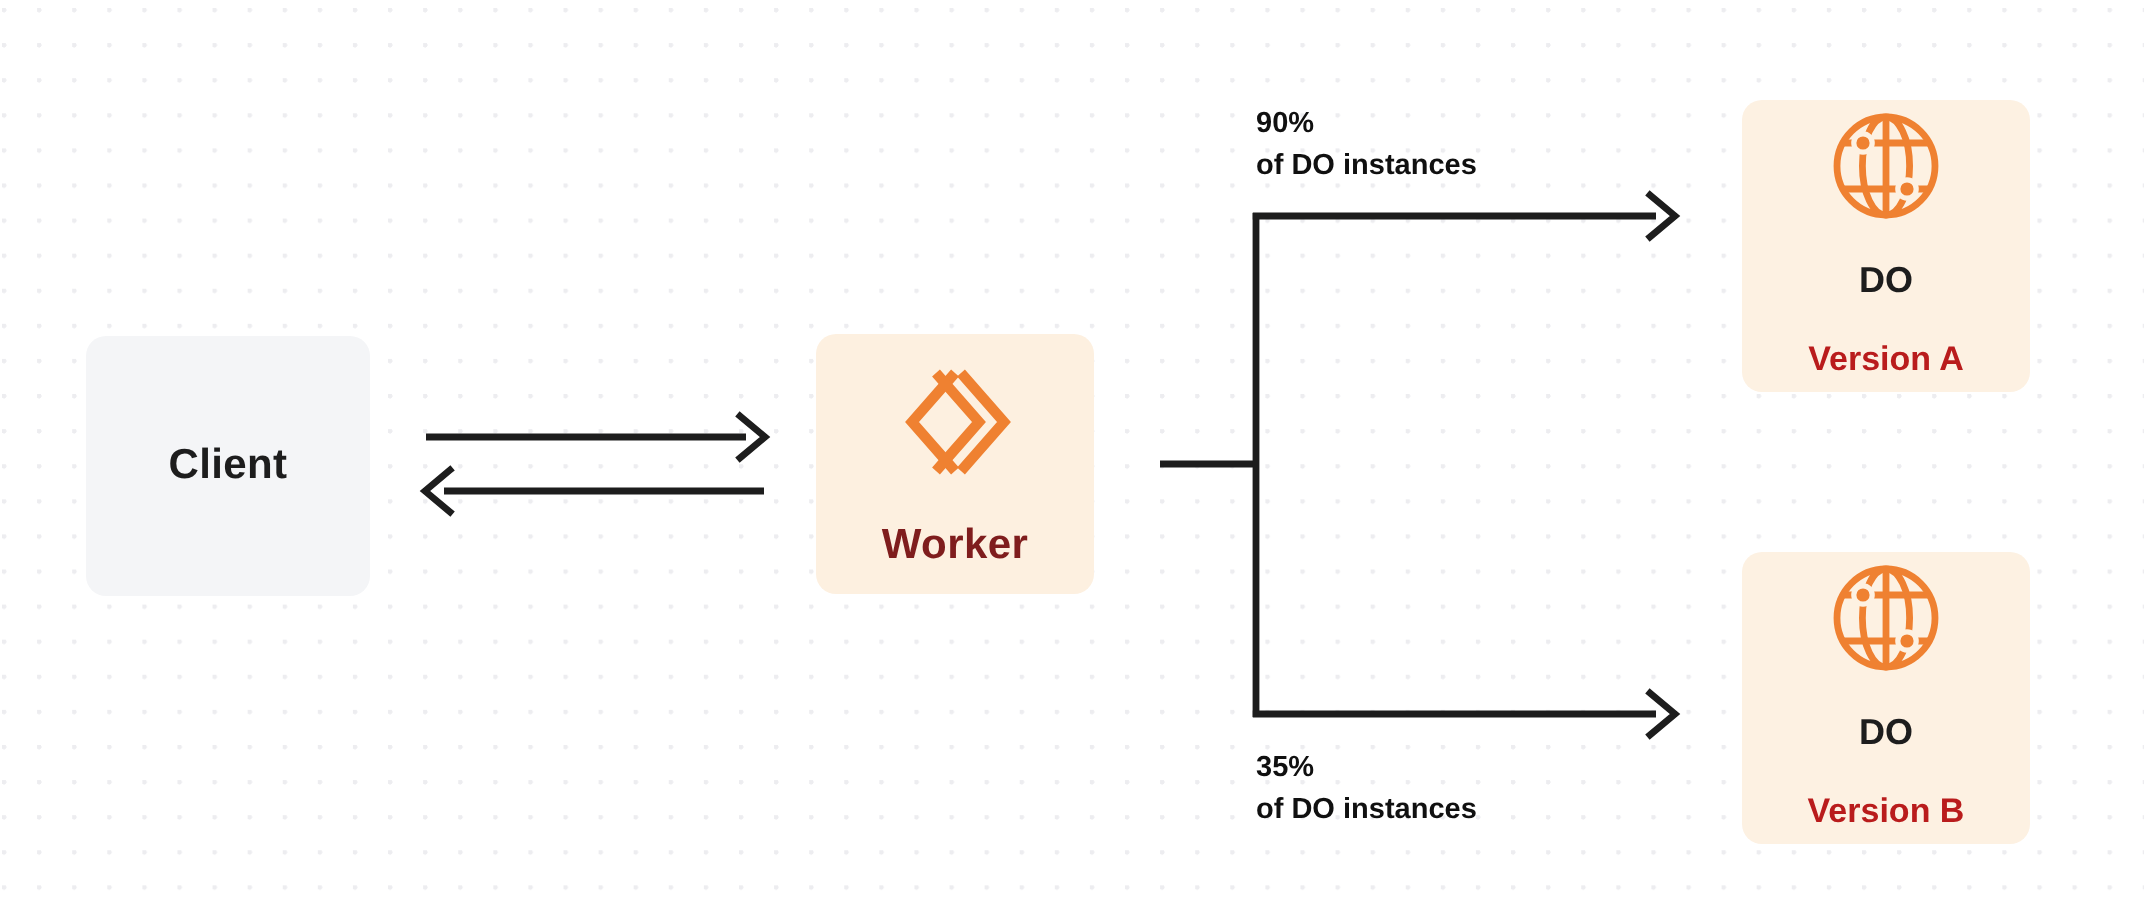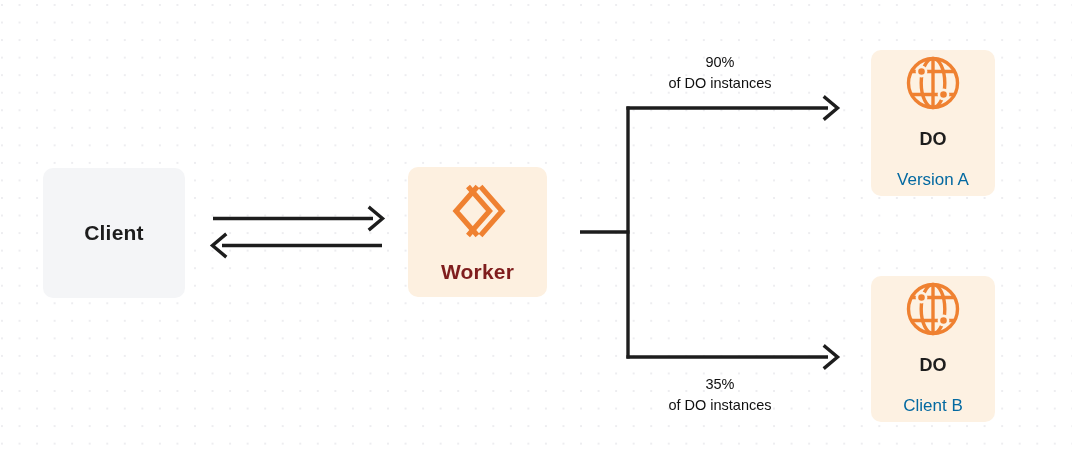--- a/index.html
+++ b/index.html
@@ -60,49 +60,49 @@
   #worker-node .node-title {
     font-size: 21px;
     font-weight: bold;
     color: #7f1d1d;
     letter-spacing: 0.2px;
   }
 
   
   .do-node {
     left: 871px;
-    width: 124px;
+    width: 144px;
     height: 146px;
     background: #fdf1e2;
   }
   #do-node-a { top: 50px; }
   #do-node-b { top: 276px; }
   .do-node .icon-wrap {
     margin-bottom: 12px;
   }
   .do-node .node-title {
     font-size: 18px;
     font-weight: bold;
     color: #1d1d1d;
     line-height: 1.25;
   }
   .do-node .node-subtitle {
     font-size: 17px;
-    font-weight: normal;
-    color: #0369a1;
+    font-weight: bold;
+    color: #b91c1c;
     line-height: 1.35;
     margin-top: 18px;
   }
 
   
   .edge-label {
     position: absolute;
-    text-align: center;
+    text-align: left;
     font-size: 14.5px;
-    font-weight: normal;
+    font-weight: bold;
     color: #101010;
     line-height: 1.42;
     white-space: nowrap;
   }
   #label-top    { left: 628px; top: 52px;  width: 184px; }
   #label-bottom { left: 628px; top: 374px; width: 184px; }
 
   
   #connectors {
     position: absolute;
@@ -199,21 +199,21 @@
           <line x1="29" y1="4.5" x2="29" y2="53.5"></line>
           <ellipse cx="29" cy="29" rx="11.8" ry="24.5"></ellipse>
           <line x1="7.5" y1="17.5" x2="50.5" y2="17.5"></line>
           <line x1="7.5" y1="40.5" x2="50.5" y2="40.5"></line>
         </g>
         <circle cx="17.5" cy="17.5" r="4.6" fill="#ef8131" stroke="#fdf1e2" stroke-width="2.6"></circle>
         <circle cx="39.5" cy="40.5" r="4.6" fill="#ef8131" stroke="#fdf1e2" stroke-width="2.6"></circle>
       </svg>
     </span>
     <span class="node-title">DO</span>
-    <span class="node-subtitle">Client B</span>
+    <span class="node-subtitle">Version B</span>
   </div>
 
   <div class="edge-label" id="label-top">
     <div>90%</div>
     <div>of DO instances</div>
   </div>
 
   <div class="edge-label" id="label-bottom">
     <div>35%</div>
     <div>of DO instances</div>

